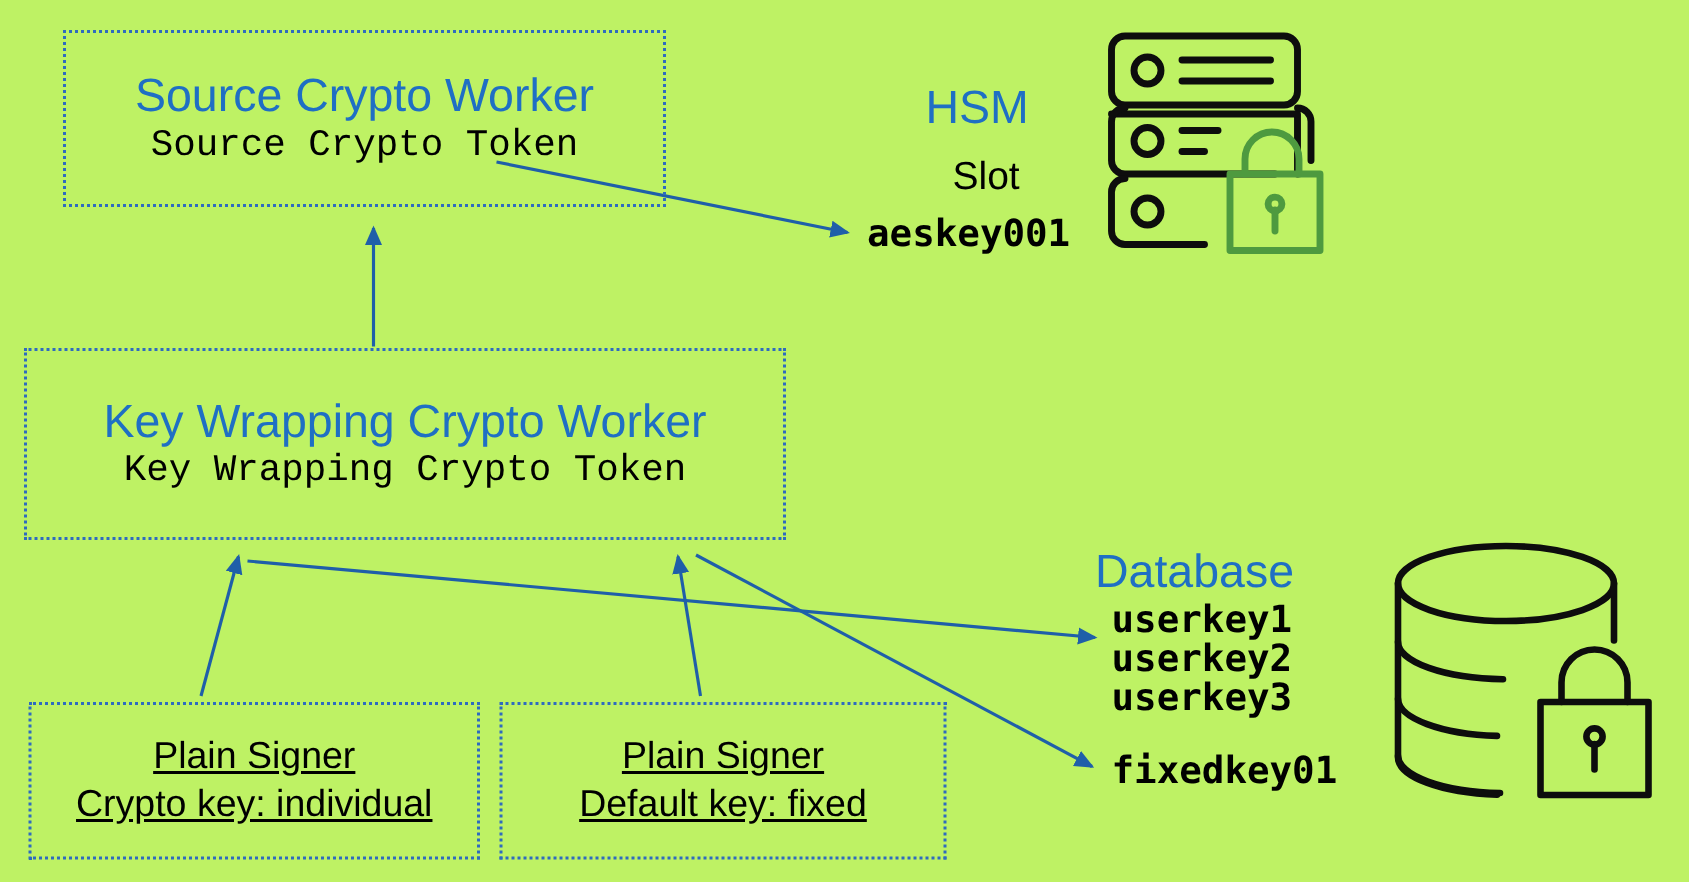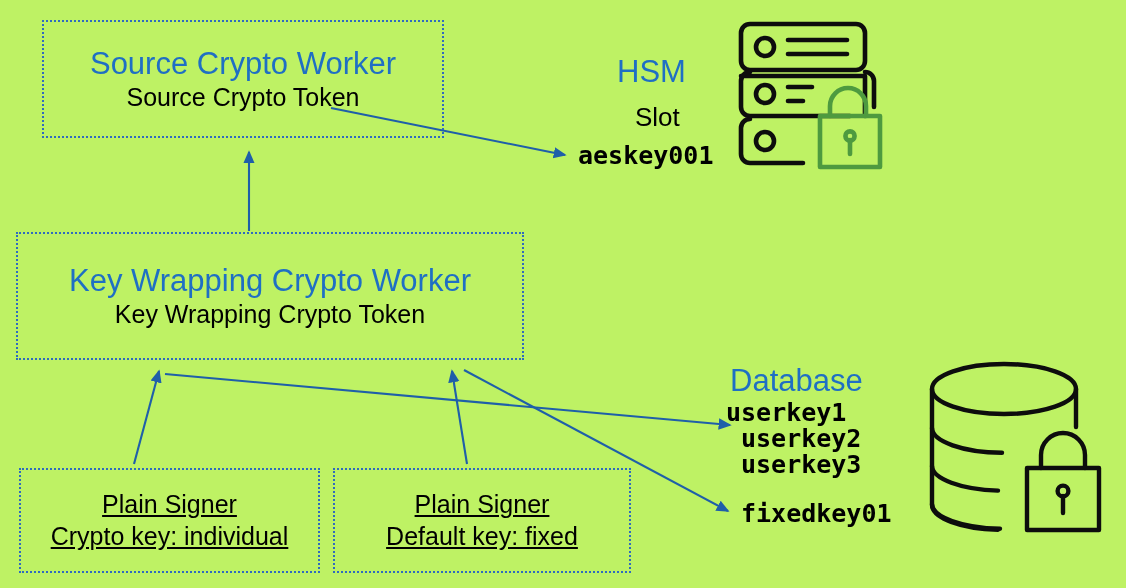--- a/index.html
+++ b/index.html
@@ -38,20 +38,21 @@
     color: #1f6fc4;
     font-size: 31px;
     line-height: 1.15;
     white-space: nowrap;
   }
   .node-sub {
     color: #000000;
     font-size: 25px;
     line-height: 1.2;
     white-space: nowrap;
+    font-family: Liberation Mono, monospace;
   }
   .plain-line {
     color: #000000;
     font-size: 25px;
     line-height: 1.25;
     white-space: nowrap;
     text-decoration: underline;
   }
 
   
@@ -150,21 +151,21 @@
       <g fill="none" stroke="#4e9a3f" stroke-width="4.6" stroke-linecap="round" stroke-linejoin="round">
         <path d="M96,98 v-10 a18,18 0 0 1 36,0 v10"></path>
         <rect x="86" y="98" width="60" height="51"></rect>
         <circle cx="116" cy="118" r="4.6"></circle>
         <line x1="116" y1="122" x2="116" y2="136"></line>
       </g>
     </svg>
   </div>
 
   <div class="lbl lbl-head" style="left:730px; top:364px;">Database</div>
-  <div class="lbl lbl-mono" style="left:726px; top:397px;">userkey1</div>
+  <div class="lbl lbl-mono" style="left:741px; top:397px;">userkey1</div>
   <div class="lbl lbl-mono" style="left:741px; top:423px;">userkey2</div>
   <div class="lbl lbl-mono" style="left:741px; top:449px;">userkey3</div>
   <div class="lbl lbl-mono" style="left:741px; top:498px;">fixedkey01</div>
 
   <div class="icon-wrap" style="left:928px; top:358px; width:190px; height:195px;">
     <svg width="190" height="195" viewBox="0 0 190 195" xmlns="http://www.w3.org/2000/svg">
       <g fill="none" stroke="#0d0d0d" stroke-width="4.4" stroke-linecap="round" stroke-linejoin="round">
         <ellipse cx="76" cy="31" rx="72" ry="25"></ellipse>
         <path d="M4,31 v116 a72,25 0 0 0 66,24.8"></path>
         <path d="M148,31 v38"></path>

